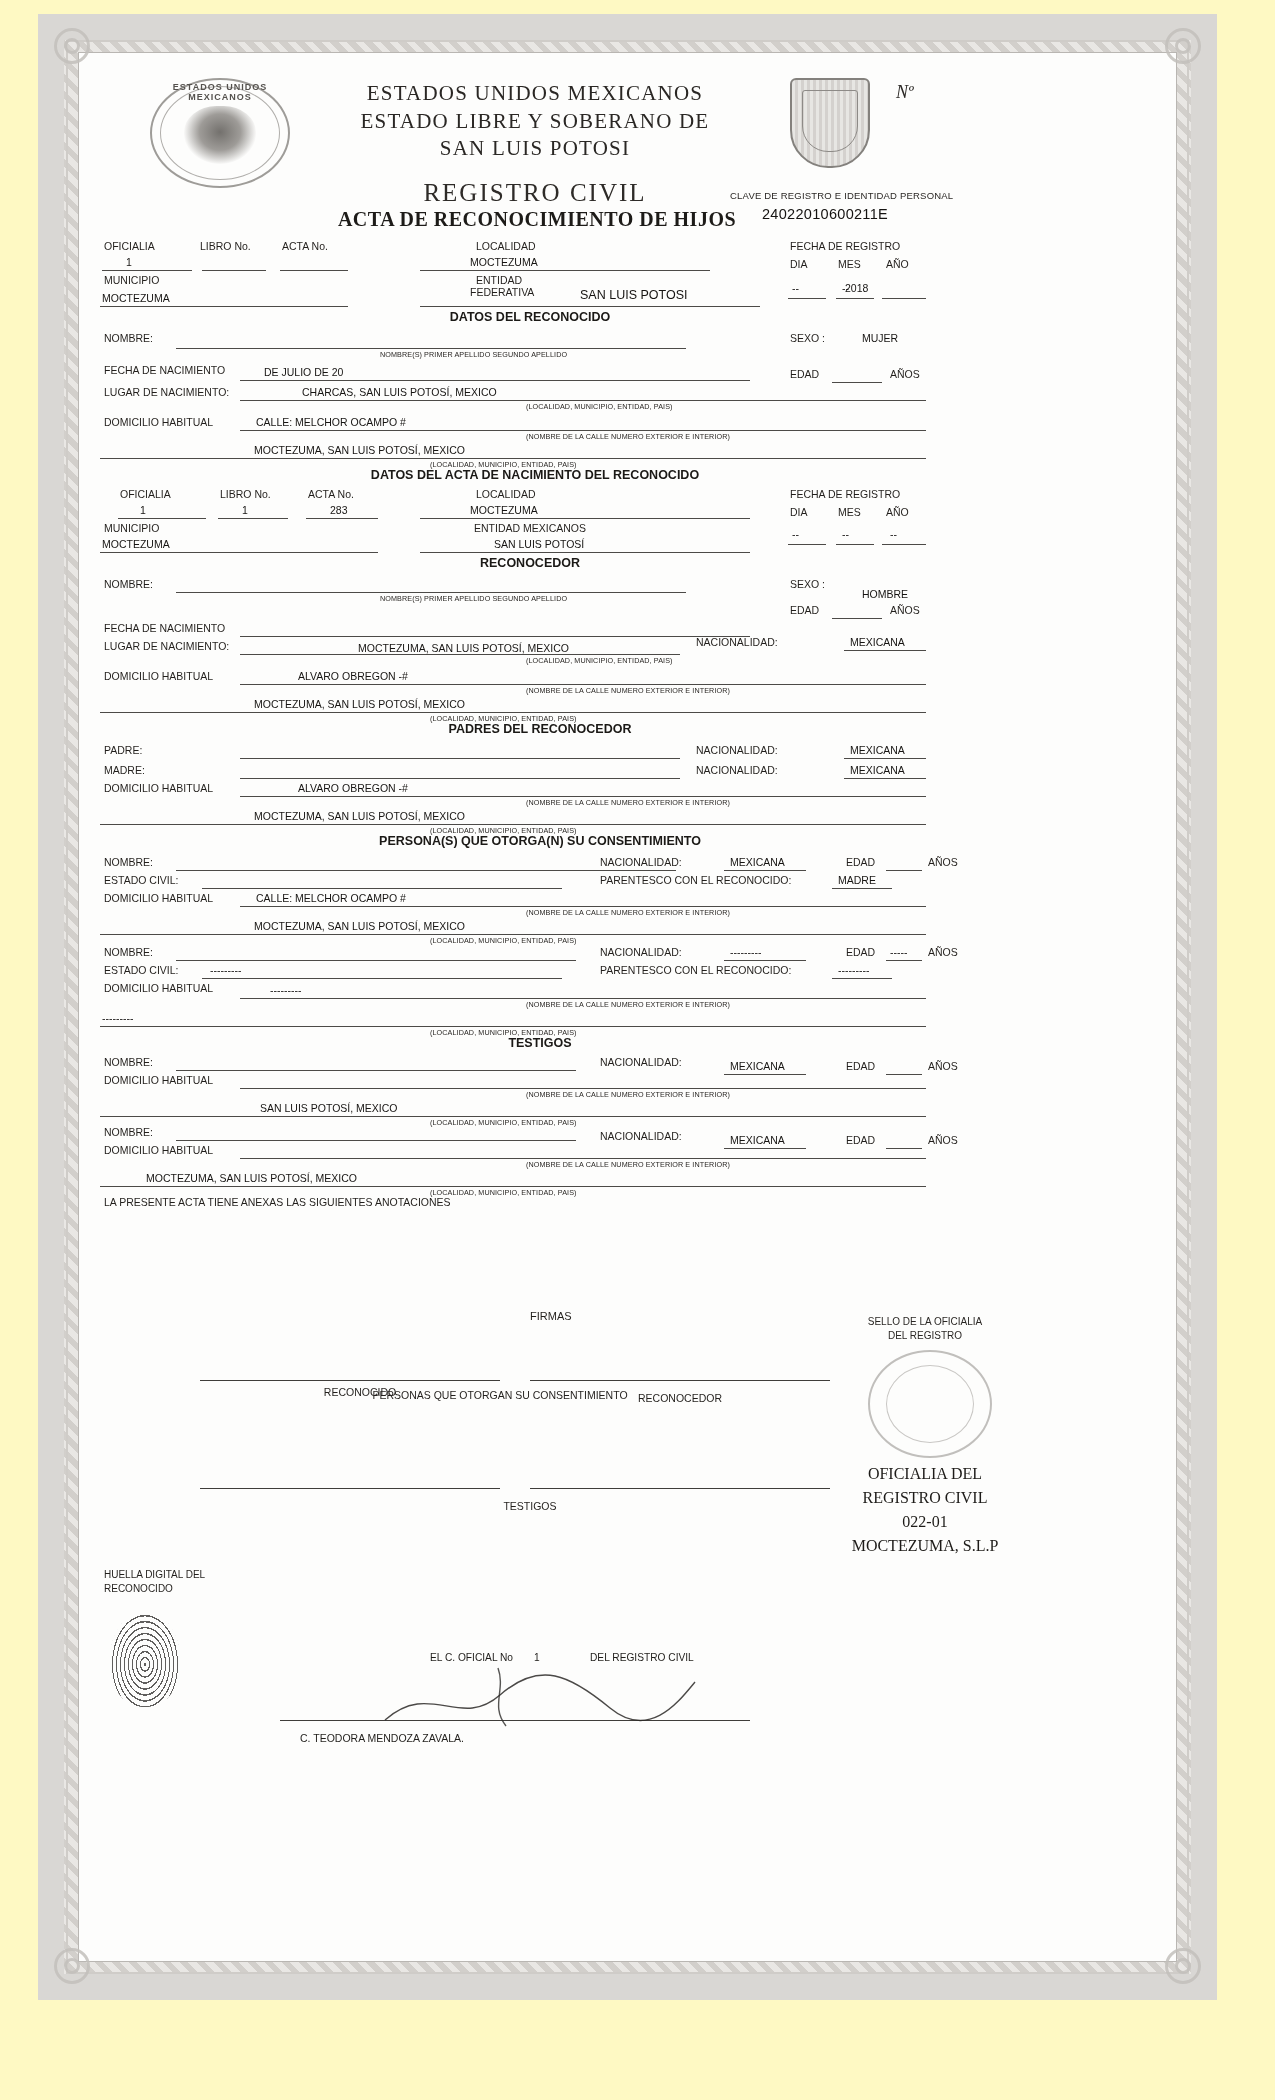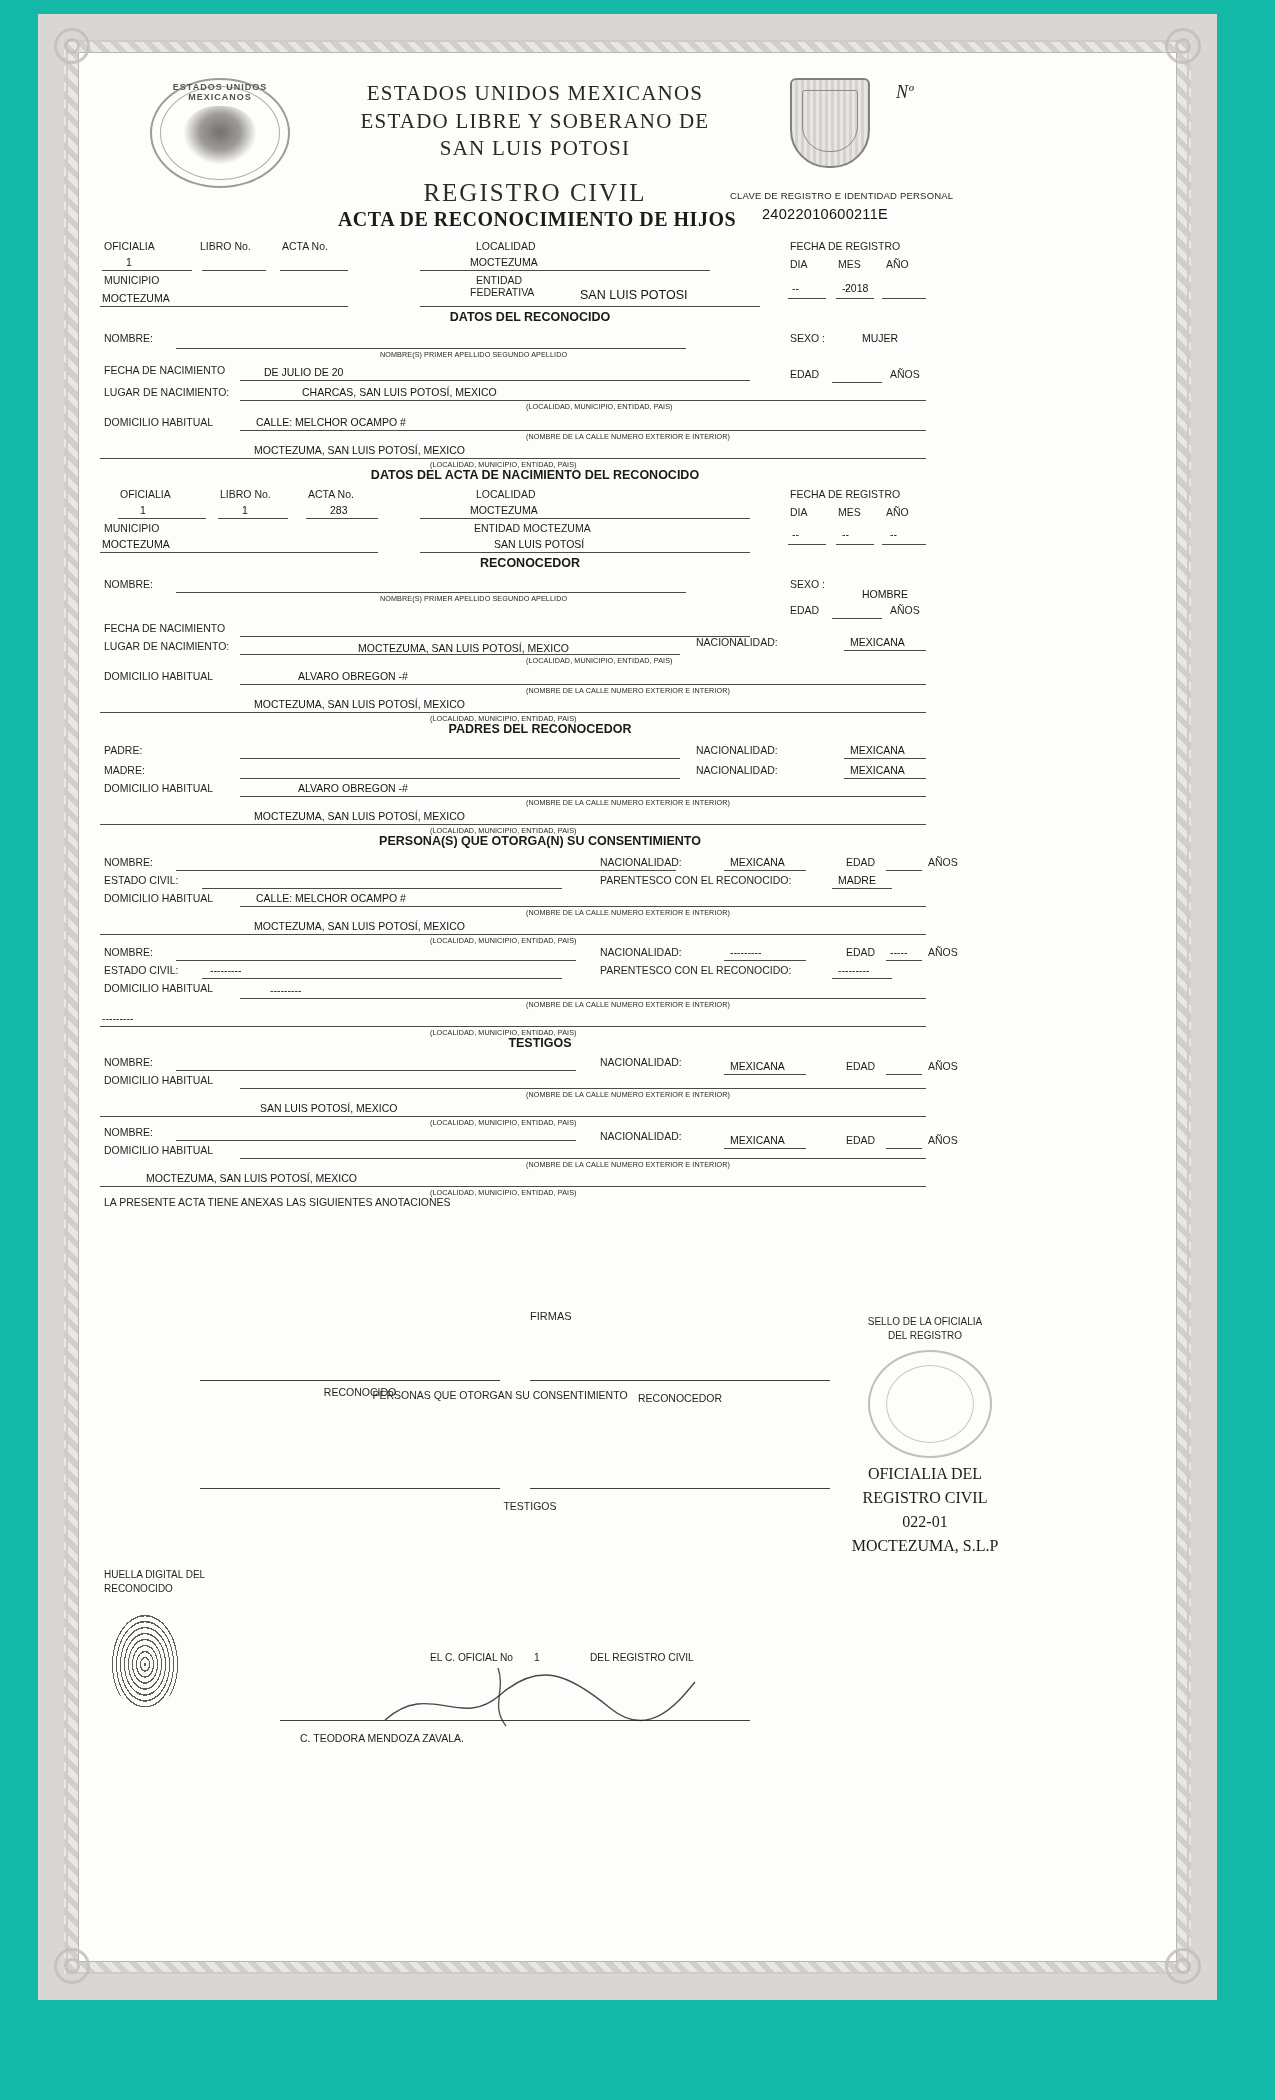--- a/index.html
+++ b/index.html
@@ -11,21 +11,21 @@
     width: 1275px;
     height: 2100px;
     font-family: "Liberation Sans", sans-serif;
     color: #1a1a1a;
     position: relative;
     overflow: hidden;
   }
   .page {
     position: absolute;
     inset: 0;
-    background: #14b8a6;
+    background: #fef9c3;
   }
   
   .border-outer {
     position: absolute;
     left: 38px; top: 14px; right: 58px; bottom: 100px;
     border: 26px solid #d9d7d4;
     background:
       repeating-linear-gradient(45deg, #e9e7e4 0 6px, #d2cfcb 6px 12px);
     box-sizing: border-box;
   }
@@ -378,21 +378,21 @@
     <div class="rule" style="left:216px; top:458px; width:72px;"></div>
 
     <div class="lbl" style="left:386px; top:428px;">LOCALIDAD</div>
     <div class="val" style="left:380px; top:444px;">MOCTEZUMA</div>
     <div class="rule" style="left:330px; top:458px; width:330px;"></div>
 
     <div class="lbl" style="left:14px;  top:462px;">MUNICIPIO</div>
     <div class="val" style="left:12px;  top:478px;">MOCTEZUMA</div>
     <div class="rule" style="left:10px;  top:492px; width:278px;"></div>
 
-    <div class="lbl" style="left:384px; top:462px;">ENTIDAD MOCTEZUMA</div>
+    <div class="lbl" style="left:384px; top:462px;">ENTIDAD MEXICANOS</div>
     <div class="val" style="left:372px; top:478px;margin-left:32px;">SAN LUIS POTOSÍ</div>
     <div class="rule" style="left:330px; top:492px; width:330px;"></div>
 
     <div class="lbl" style="left:700px; top:428px;">FECHA DE REGISTRO</div>
     <div class="lbl" style="left:700px; top:446px;">DIA</div>
     <div class="lbl" style="left:748px; top:446px;">MES</div>
     <div class="lbl" style="left:796px; top:446px;">AÑO</div>
     <div class="val" style="left:702px; top:468px;">--</div>
     <div class="val" style="left:752px; top:468px;">--</div>
     <div class="val" style="left:800px; top:468px;">--</div>

